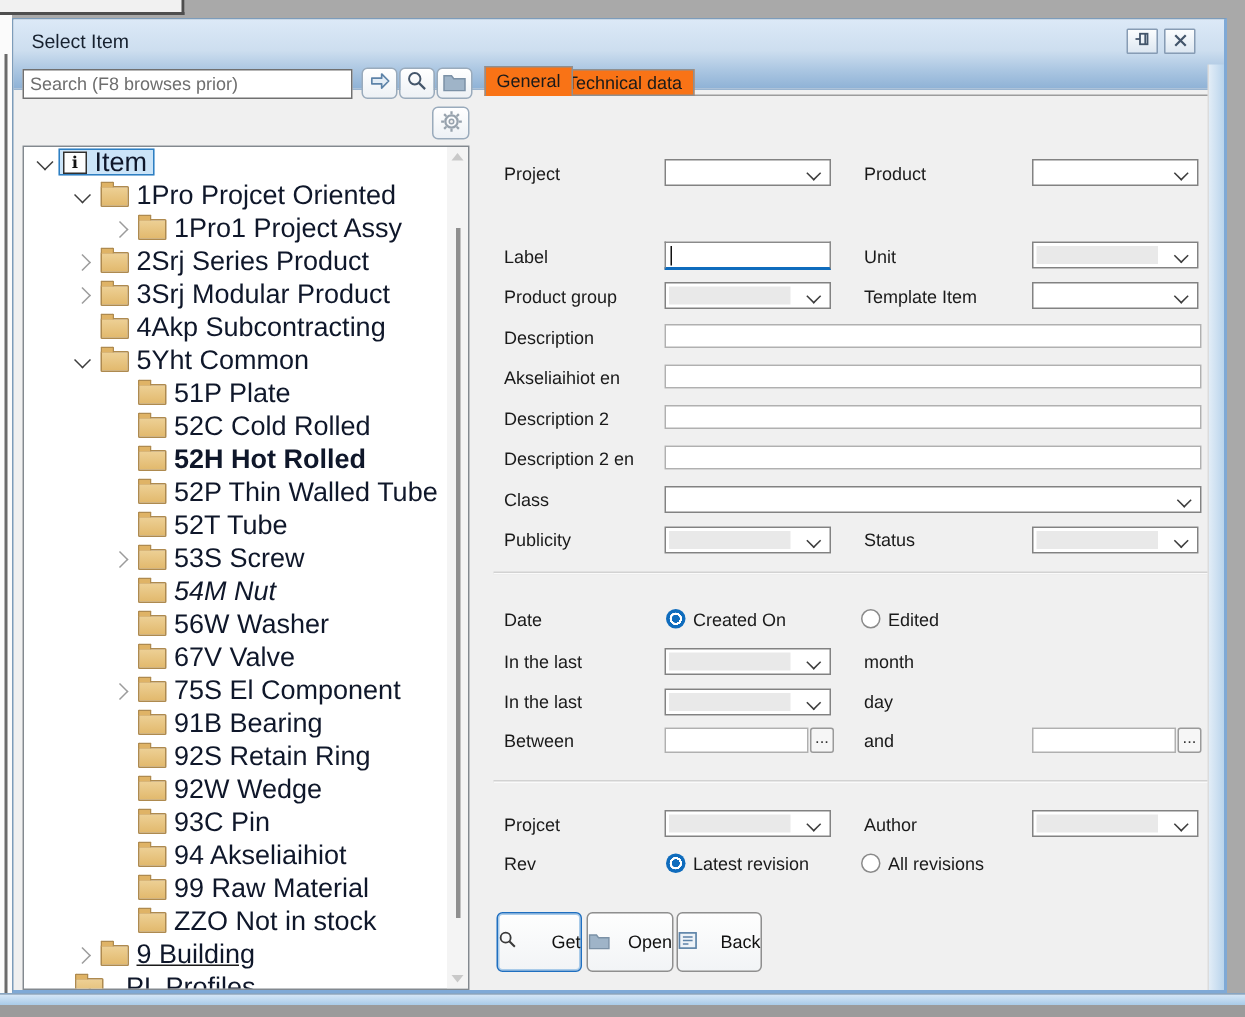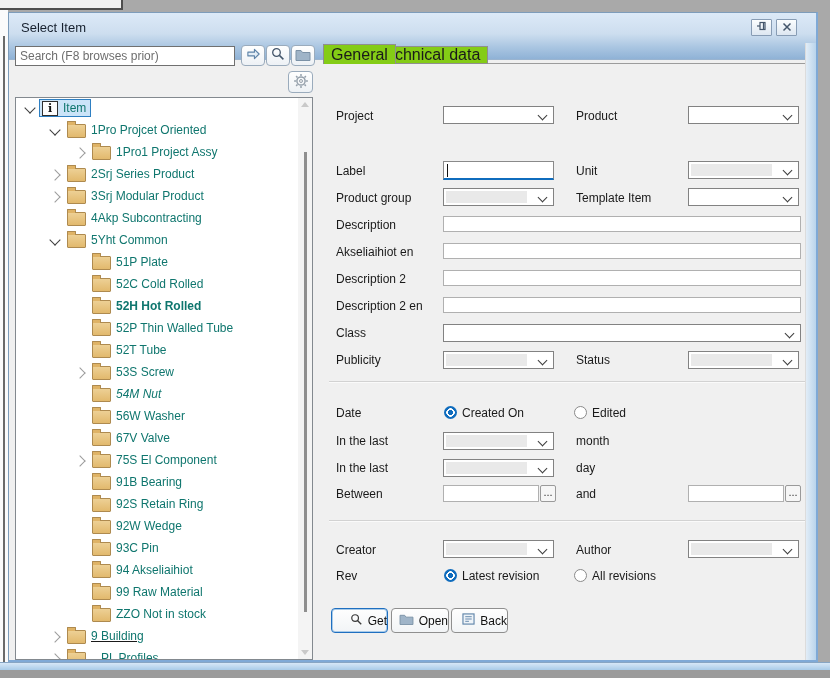--- a/index.html
+++ b/index.html
@@ -55,33 +55,33 @@
   .node{position:absolute;top:1px;height:18px;display:inline-flex;align-items:center;gap:5px;
     padding:0 4px 0 2px;border:1px solid transparent;box-sizing:border-box;white-space:nowrap}
   .node.selected{background:#cbe4f8;border-color:#2e7fc2}
   .folder{width:17px;height:12px;background:linear-gradient(#edd095,#e2b96d);border:1px solid #ae8a4f;
     border-radius:1px;position:relative;flex:0 0 auto;margin-top:1px}
   .folder::before{content:"";position:absolute;top:-4px;left:-1px;width:7px;height:3px;background:#dfb366;
     border:1px solid #ae8a4f;border-bottom:none;border-radius:1px 1px 0 0}
   .info-icon{width:16px;height:15px;box-sizing:border-box;border:1px solid #2f2f2f;background:#fdfdfd;
     font-family:"DejaVu Serif","Liberation Serif",serif;font-weight:bold;font-size:11px;line-height:13px;
     text-align:center;color:#111;flex:0 0 auto}
-  .tlabel{font-size:12px;color:#0f766e}
+  .tlabel{font-size:18px;color:#0f172a}
   
   .tree-sb{position:absolute;right:0;top:0;width:14px;bottom:0;background:#f4f4f4}
   .tree-sb .thumb{position:absolute;left:6px;top:54px;width:3px;height:460px;background:#8f8f8f}
   .sb-up{position:absolute;left:3px;top:4px;width:0;height:0;border-left:4px solid transparent;
     border-right:4px solid transparent;border-bottom:5px solid #c9c9c9}
   .sb-down{position:absolute;left:3px;bottom:4px;width:0;height:0;border-left:4px solid transparent;
     border-right:4px solid transparent;border-top:5px solid #c9c9c9}
 
   
   .tabline{position:absolute;left:314px;top:50px;width:482px;height:1px;background:#9c9c9c}
-  .tab{position:absolute;box-sizing:border-box;border:1px solid #8f8f8f;background:#84cc16;
-    padding:0 7px;font-size:16px;color:#1a1a1a;white-space:nowrap}
+  .tab{position:absolute;box-sizing:border-box;border:1px solid #8f8f8f;background:#f97316;
+    padding:0 7px;font-size:12px;color:#1a1a1a;white-space:nowrap}
   .tab.active{left:314px;top:31px;height:20px;line-height:19px;border-bottom:none;z-index:2}
   .tab.inactive{left:361px;top:33px;height:18px;line-height:16px;z-index:1}
 
   
   .flabel{position:absolute;line-height:16px;color:#1a1a1a;white-space:nowrap}
   .combo{position:absolute;height:18px;box-sizing:border-box;background:#fff;border:1px solid #828282}
   .combo .cchev{position:absolute;right:7px;top:5px;width:6px;height:6px;
     border-right:1.1px solid #3c3c3c;border-bottom:1.1px solid #3c3c3c;transform:rotate(45deg)}
   .combo.gray::before{content:"";position:absolute;left:2px;top:2px;bottom:2px;right:26px;background:#e9e9e9}
   .tinput{position:absolute;box-sizing:border-box;background:#fff;border:1px solid #b0b0b0;height:16px;
@@ -89,22 +89,22 @@
   .tinput.focused{border:1px solid #8a8a8a;border-bottom:2px solid #0f6cbd;height:19px}
   .caret{position:absolute;left:438px;top:151px;width:1px;height:13px;background:#111}
   .dots{position:absolute;width:16px;height:17px;box-sizing:border-box;background:#f6f6f6;
     border:1px solid #9a9a9a;border-radius:2px;font-size:11px;line-height:12px;text-align:center;color:#333}
   .sep{position:absolute;left:320px;width:476px;height:1px;background:#d2d2d2;border-bottom:1px solid #fafafa}
   .radio{position:absolute;width:13px;height:13px;border-radius:50%;box-sizing:border-box}
   .radio.off{border:1px solid #8a8a8a;background:#fff}
   .radio.on{background:radial-gradient(circle,#0f6cbd 0 2.6px,#ffffff 2.7px 4.1px,#0f6cbd 4.2px 100%)}
 
   
-  .btn{position:absolute;height:25px;box-sizing:border-box;border:1px solid #8f8f8f;border-radius:4px;
-    background:linear-gradient(#fefefe,#f2f4f6);display:flex;align-items:center;justify-content:flex-end;gap:5px;
+  .btn{position:absolute;height:40px;box-sizing:border-box;border:1px solid #8f8f8f;border-radius:4px;
+    background:linear-gradient(#fefefe,#f2f4f6);display:flex;align-items:center;justify-content:space-between;gap:5px;
     font-size:12px;color:#111}
   .btn.focusring{border:1px solid #1f6fc0;box-shadow:inset 0 0 0 1px #a9cbe9}
 </style>
 </head>
 <body>
 
 <div class="bg-topleft"></div>
 <div class="bg-leftstrip">
     <div class="dark"></div>
   </div>
@@ -327,21 +327,21 @@
         </div>
         <div class="tree-row">
           <span class="chev right" style="left: 35px;"></span>
           <span class="node" style="left: 48px; text-decoration: underline;">
             <span class="folder"></span>
             <span class="tlabel">9 Building</span>
           </span>
         </div>
         <div class="tree-row">
           <span class="chev right" style="left: 35px;"></span>
-          <span class="node" style="left: 48px; gap: 15px;">
+          <span class="node" style="left: 31px; gap: 15px;">
             <span class="folder"></span>
             <span class="tlabel">PL Profiles</span>
           </span>
         </div>
       </div>
     <div class="tree-sb">
       <div class="sb-up"></div>
       <div class="thumb"></div>
       <div class="sb-down"></div>
     </div>
@@ -421,21 +421,21 @@
 
   <div class="flabel" style="left:327px;top:473px">Between</div>
   <input class="tinput" style="left: 434px; top: 472px; width: 96px; height: 17px;">
   <div class="dots" style="left:531px;top:472px">...</div>
   <div class="flabel" style="left:567px;top:473px">and</div>
   <input class="tinput" style="left: 679px; top: 472px; width: 96px; height: 17px;">
   <div class="dots" style="left:776px;top:472px">...</div>
 
   <div class="sep" style="top:507px"></div>
 
-  <div class="flabel" style="left:327px;top:529px">Creator</div>
+  <div class="flabel" style="left:327px;top:529px">Projcet</div>
   <div class="combo gray" style="left:434px;top:527px;width:111px">
       <span class="cchev"></span>
     </div>
   <div class="flabel" style="left:567px;top:529px">Author</div>
   <div class="combo gray" style="left:679px;top:527px;width:111px">
       <span class="cchev"></span>
     </div>
 
   <div class="flabel" style="left:327px;top:555px">Rev</div>
   <div class="radio on" style="left:435px;top:556px"></div>

